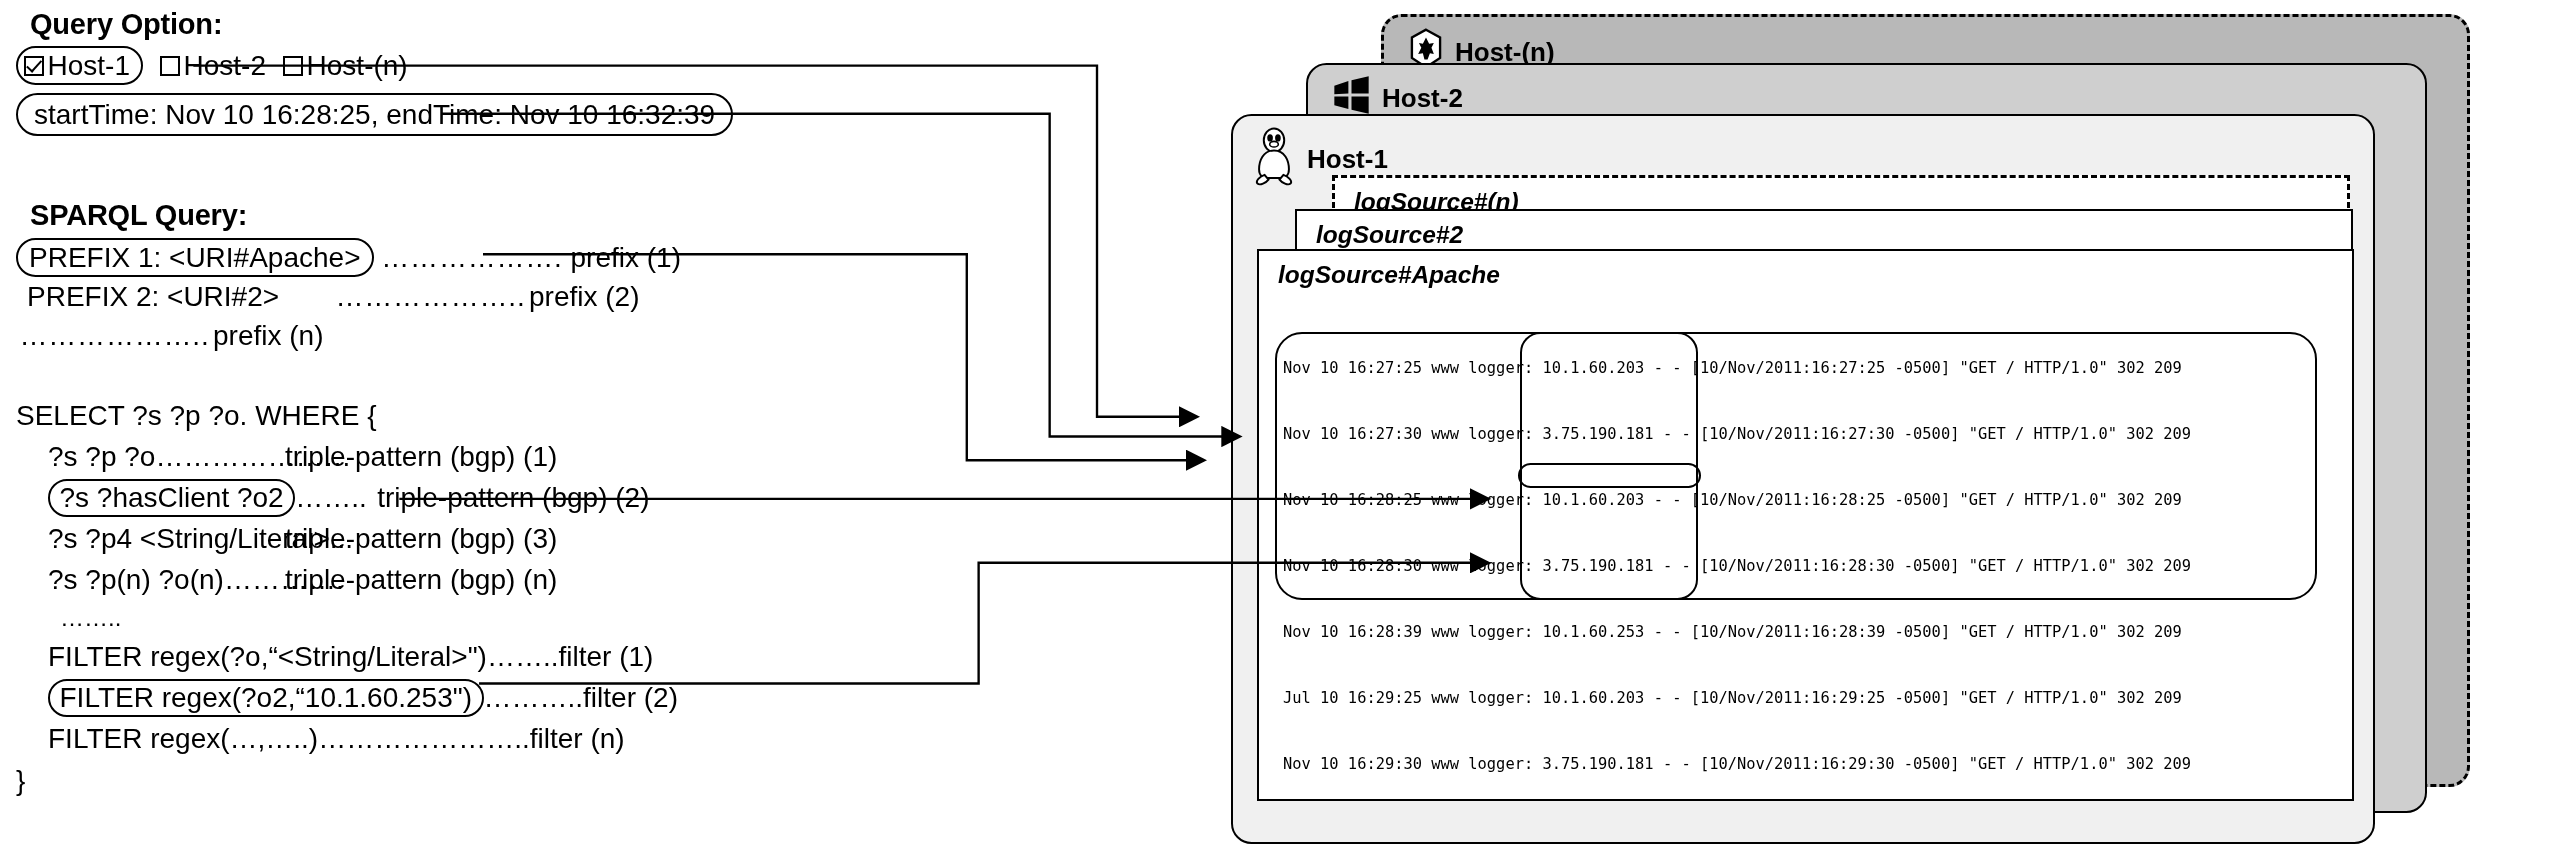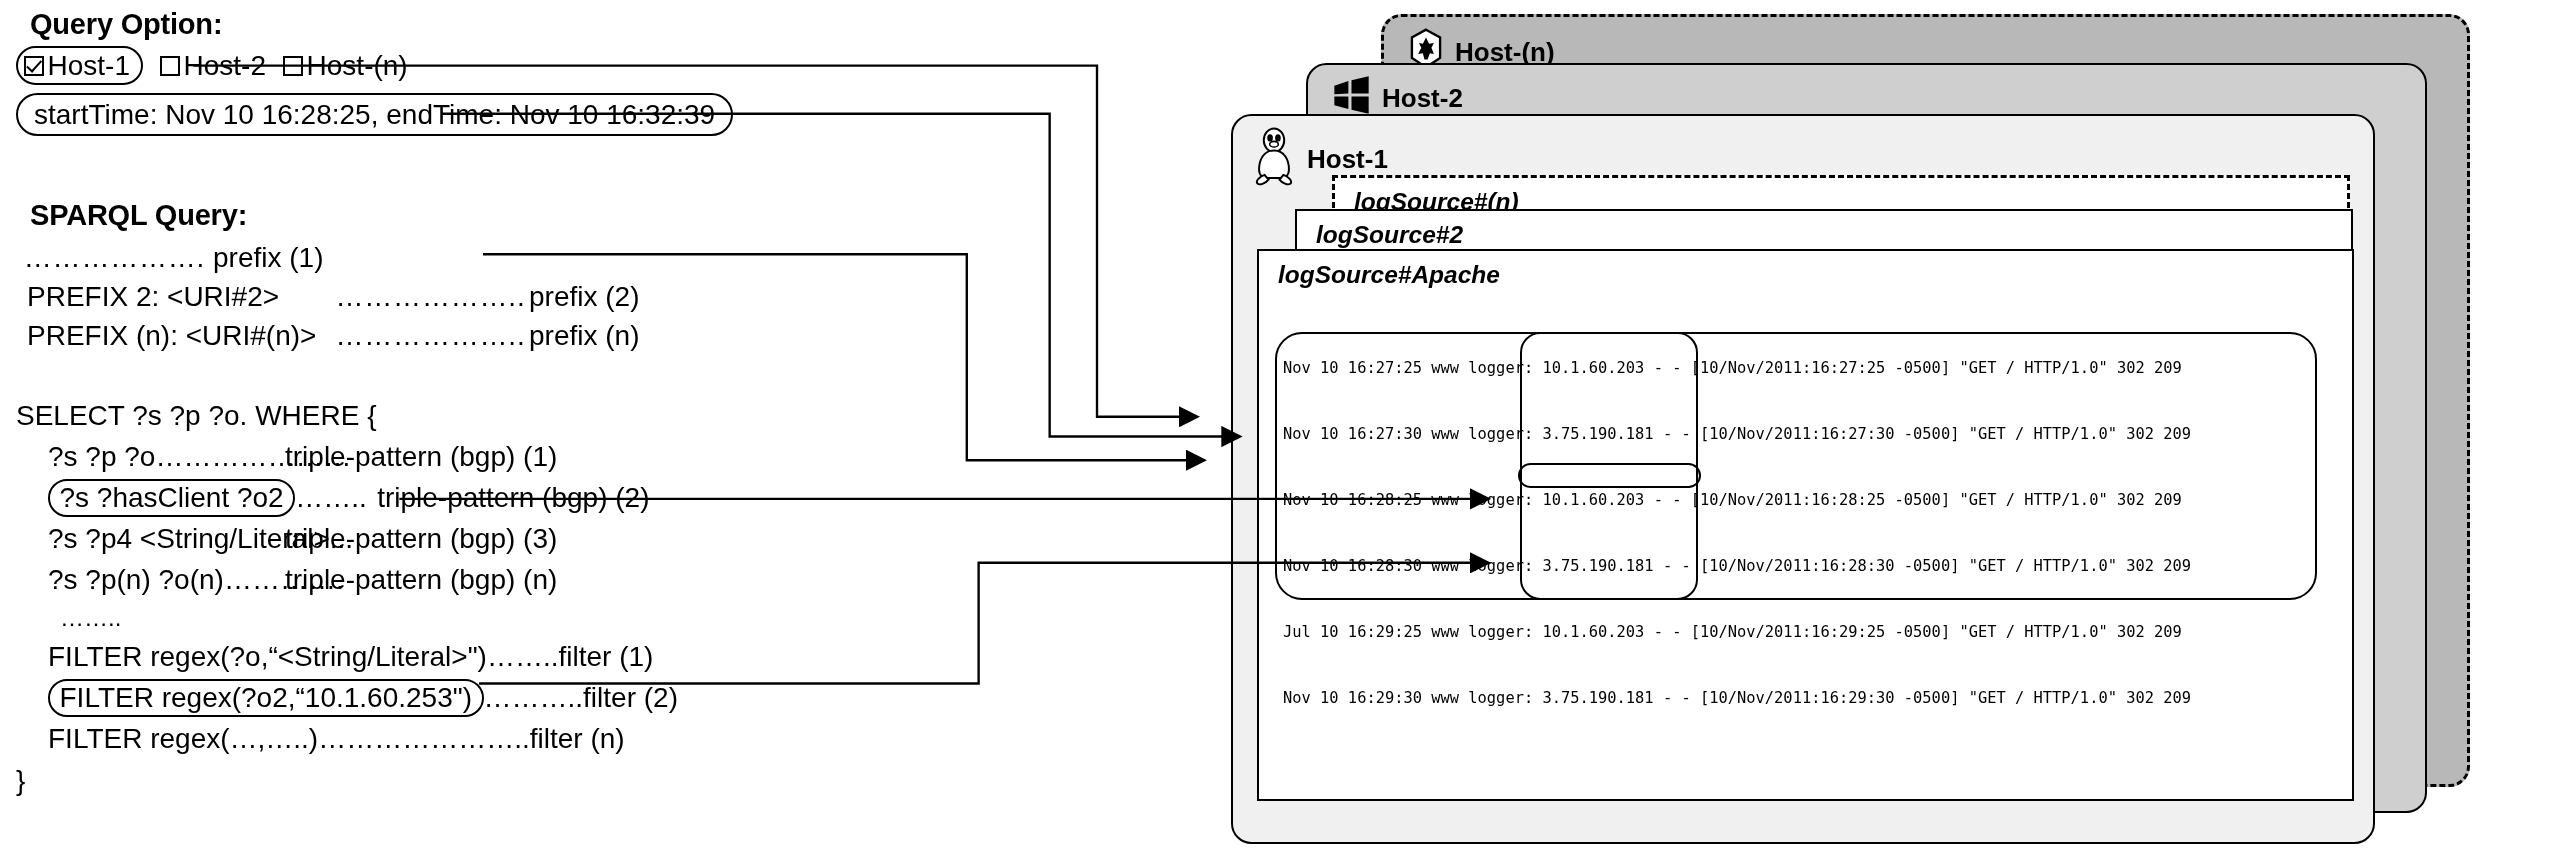--- a/index.html
+++ b/index.html
@@ -111,30 +111,32 @@
     </div>
 
     <div id="time-oval" class="oval">
       <span>startTime: Nov 10 16:28:25, endTime: Nov 10 16:32:39</span>
     </div>
 
     <div id="sq-title" class="hdr">SPARQL Query:</div>
 
     <div id="prefix-block">
       <div class="prow">
+        <span id="prefix1-oval" class="oval">
+          <span>PREFIX 1: &lt;URI#Apache&gt;</span>
+        </span>
         <span class="pdots" style="width:197px;text-align:center;">……………….</span>
         <span class="plabel">prefix (1)</span>
       </div>
       <div class="prow">
         <span class="pleft" style="width:316px;padding-left:11px;box-sizing:border-box;">PREFIX 2: &lt;URI#2&gt;</span>
         <span class="pdots" style="width:197px;text-align:center;">………………..</span>
         <span class="plabel">prefix (2)</span>
       </div>
       <div class="prow">
-        <span class="pleft" style="width:316px;padding-left:11px;box-sizing:border-box;">PREFIX (n): &lt;URI#(n)&gt;</span>
         <span class="pdots" style="width:197px;text-align:center;">………………..</span>
         <span class="plabel">prefix (n)</span>
       </div>
     </div>
 
     <div id="select-block">
       <div class="sline">SELECT ?s ?p ?o. WHERE {</div>
 
       <div class="sline indent">
         <span style="display:inline-block;width:237px;"><span>?s ?p ?o</span><span>…………………</span></span>
@@ -239,20 +241,21 @@
       </div>
 
       <div id="ls-ap" class="logwin">
         <div class="lstitle">logSource#Apache</div>
 
         <div id="loglines">
           <div class="logline">Nov 10 16:27:25 www logger: 10.1.60.203 - - [10/Nov/2011:16:27:25 -0500] "GET / HTTP/1.0" 302 209</div>
           <div class="logline">Nov 10 16:27:30 www logger: 3.75.190.181 - - [10/Nov/2011:16:27:30 -0500] "GET / HTTP/1.0" 302 209</div>
           <div class="logline">Nov 10 16:28:25 www logger: 10.1.60.203 - - [10/Nov/2011:16:28:25 -0500] "GET / HTTP/1.0" 302 209</div>
           <div class="logline">Nov 10 16:28:30 www logger: 3.75.190.181 - - [10/Nov/2011:16:28:30 -0500] "GET / HTTP/1.0" 302 209</div>
+          <div class="logline">Nov 10 16:28:39 www logger: 10.1.60.253 - - [10/Nov/2011:16:28:39 -0500] "GET / HTTP/1.0" 302 209</div>
           <div class="logline">Jul 10 16:29:25 www logger: 10.1.60.203 - - [10/Nov/2011:16:29:25 -0500] "GET / HTTP/1.0" 302 209</div>
           <div class="logline">Nov 10 16:29:30 www logger: 3.75.190.181 - - [10/Nov/2011:16:29:30 -0500] "GET / HTTP/1.0" 302 209</div>
           
           
           
           
           
           
           
           

